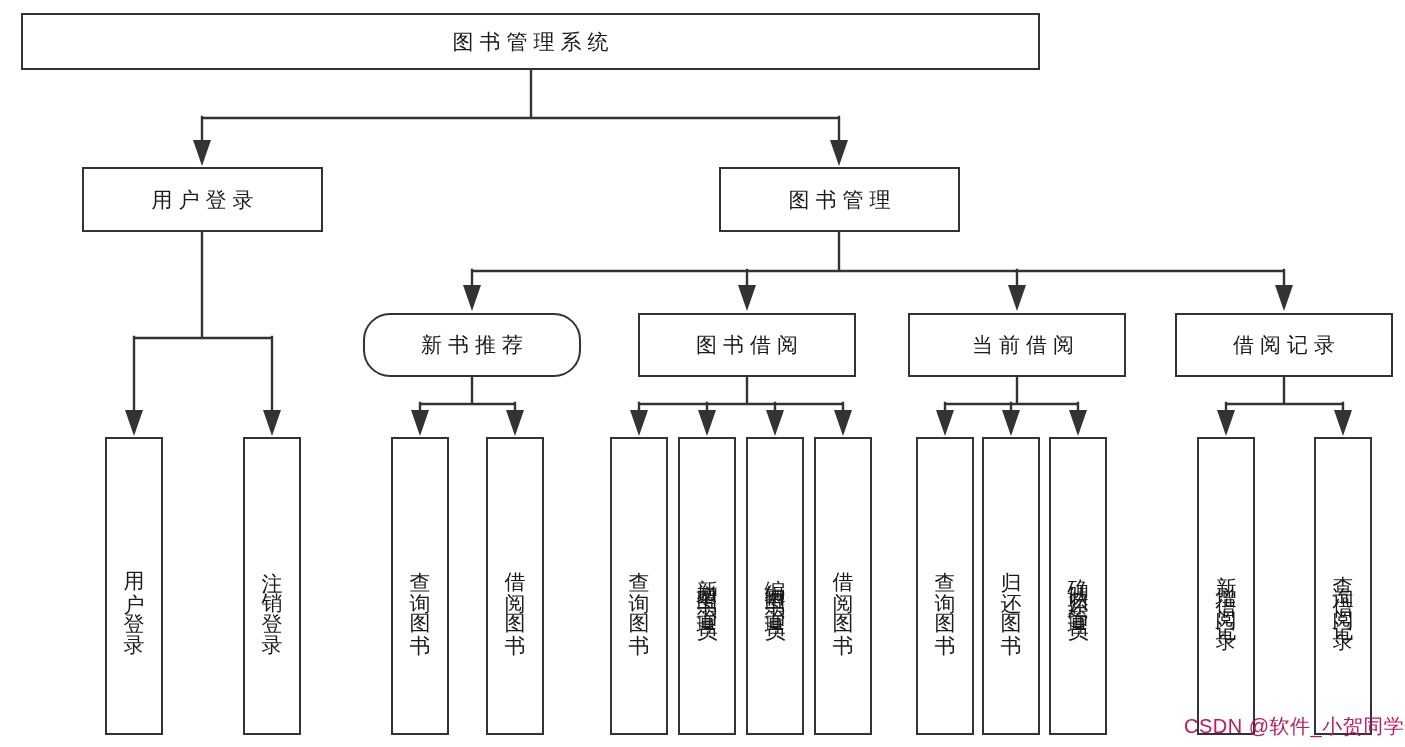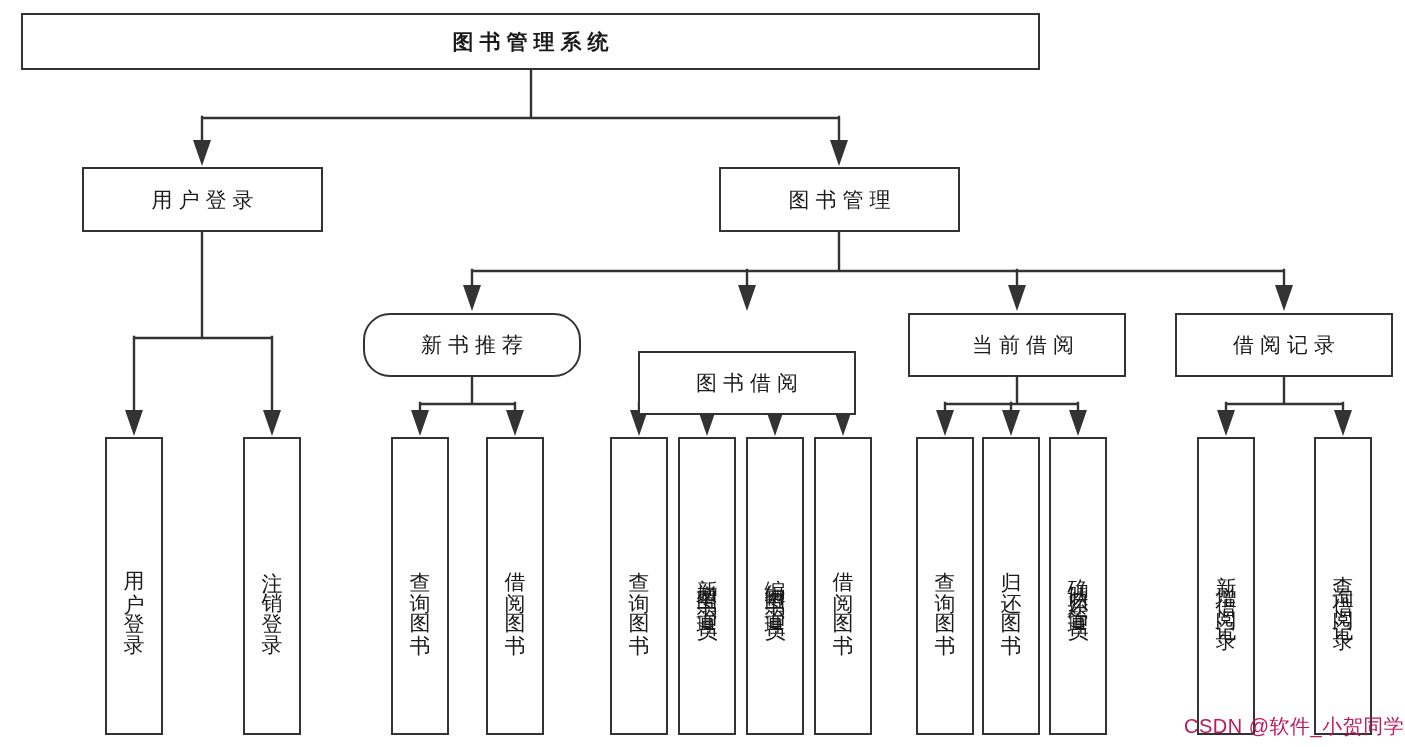--- a/index.html
+++ b/index.html
@@ -90,35 +90,35 @@
                M766 410 L784 410 L775 436 Z
                M834 410 L852 410 L843 436 Z
                M936 410 L954 410 L945 436 Z
                M1002 410 L1020 410 L1011 436 Z
                M1069 410 L1087 410 L1078 436 Z
                M1217 410 L1235 410 L1226 436 Z
                M1334 410 L1352 410 L1343 436 Z"></path>
     </g>
   </svg>
 
-  <div class="box" style="left:21px;top:13px;width:1019px;height:57px;font-weight:bold;">
+  <div class="box" style="left:21px;top:13px;width:1019px;height:57px;">
     <span class="hlabel">图书管理系统</span>
   </div>
 
   <div class="box" style="left:82px;top:167px;width:241px;height:65px;">
     <span class="hlabel">用户登录</span>
   </div>
   <div class="box" style="left:719px;top:167px;width:241px;height:65px;text-align:right;">
     <span class="hlabel">图书管理</span>
   </div>
 
   <div class="box" style="left:363px;top:313px;width:218px;height:64px;border-radius:27px;">
     <span class="hlabel">新书推荐</span>
   </div>
-  <div class="box" style="left:638px;top:313px;width:218px;height:64px;margin-top:38px;">
+  <div class="box" style="left:638px;top:313px;width:218px;height:64px;">
     <span class="hlabel">图书借阅</span>
   </div>
   <div class="box" style="left:908px;top:313px;width:218px;height:64px;padding-left:12px;">
     <span class="hlabel">当前借阅</span>
   </div>
   <div class="box" style="left:1175px;top:313px;width:218px;height:64px;">
     <span class="hlabel">借阅记录</span>
   </div>
 
   <div class="box" style="left:105px;top:437px;width:58px;height:298px;">

